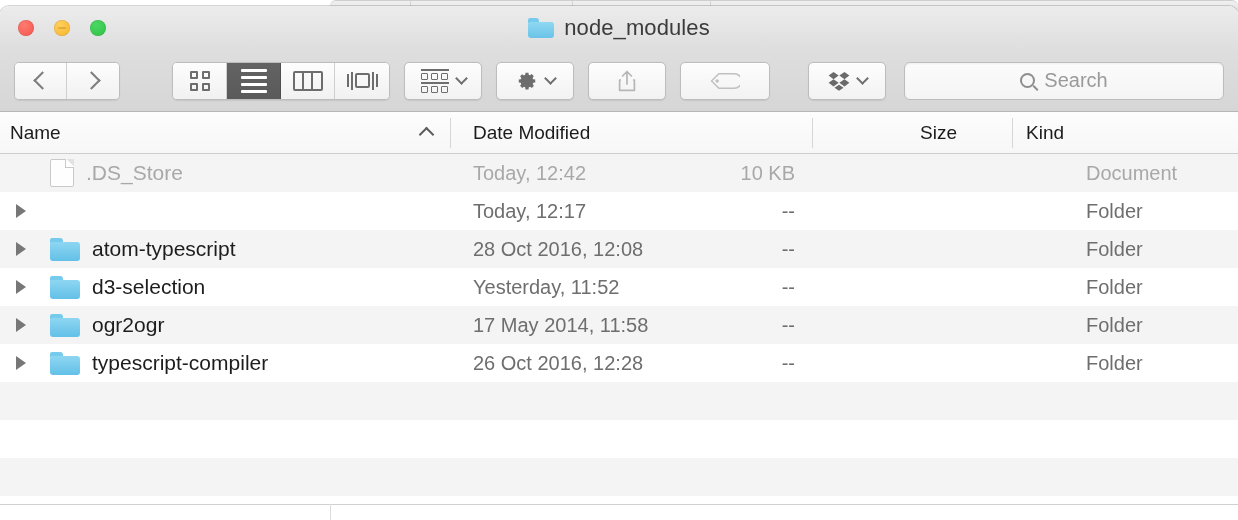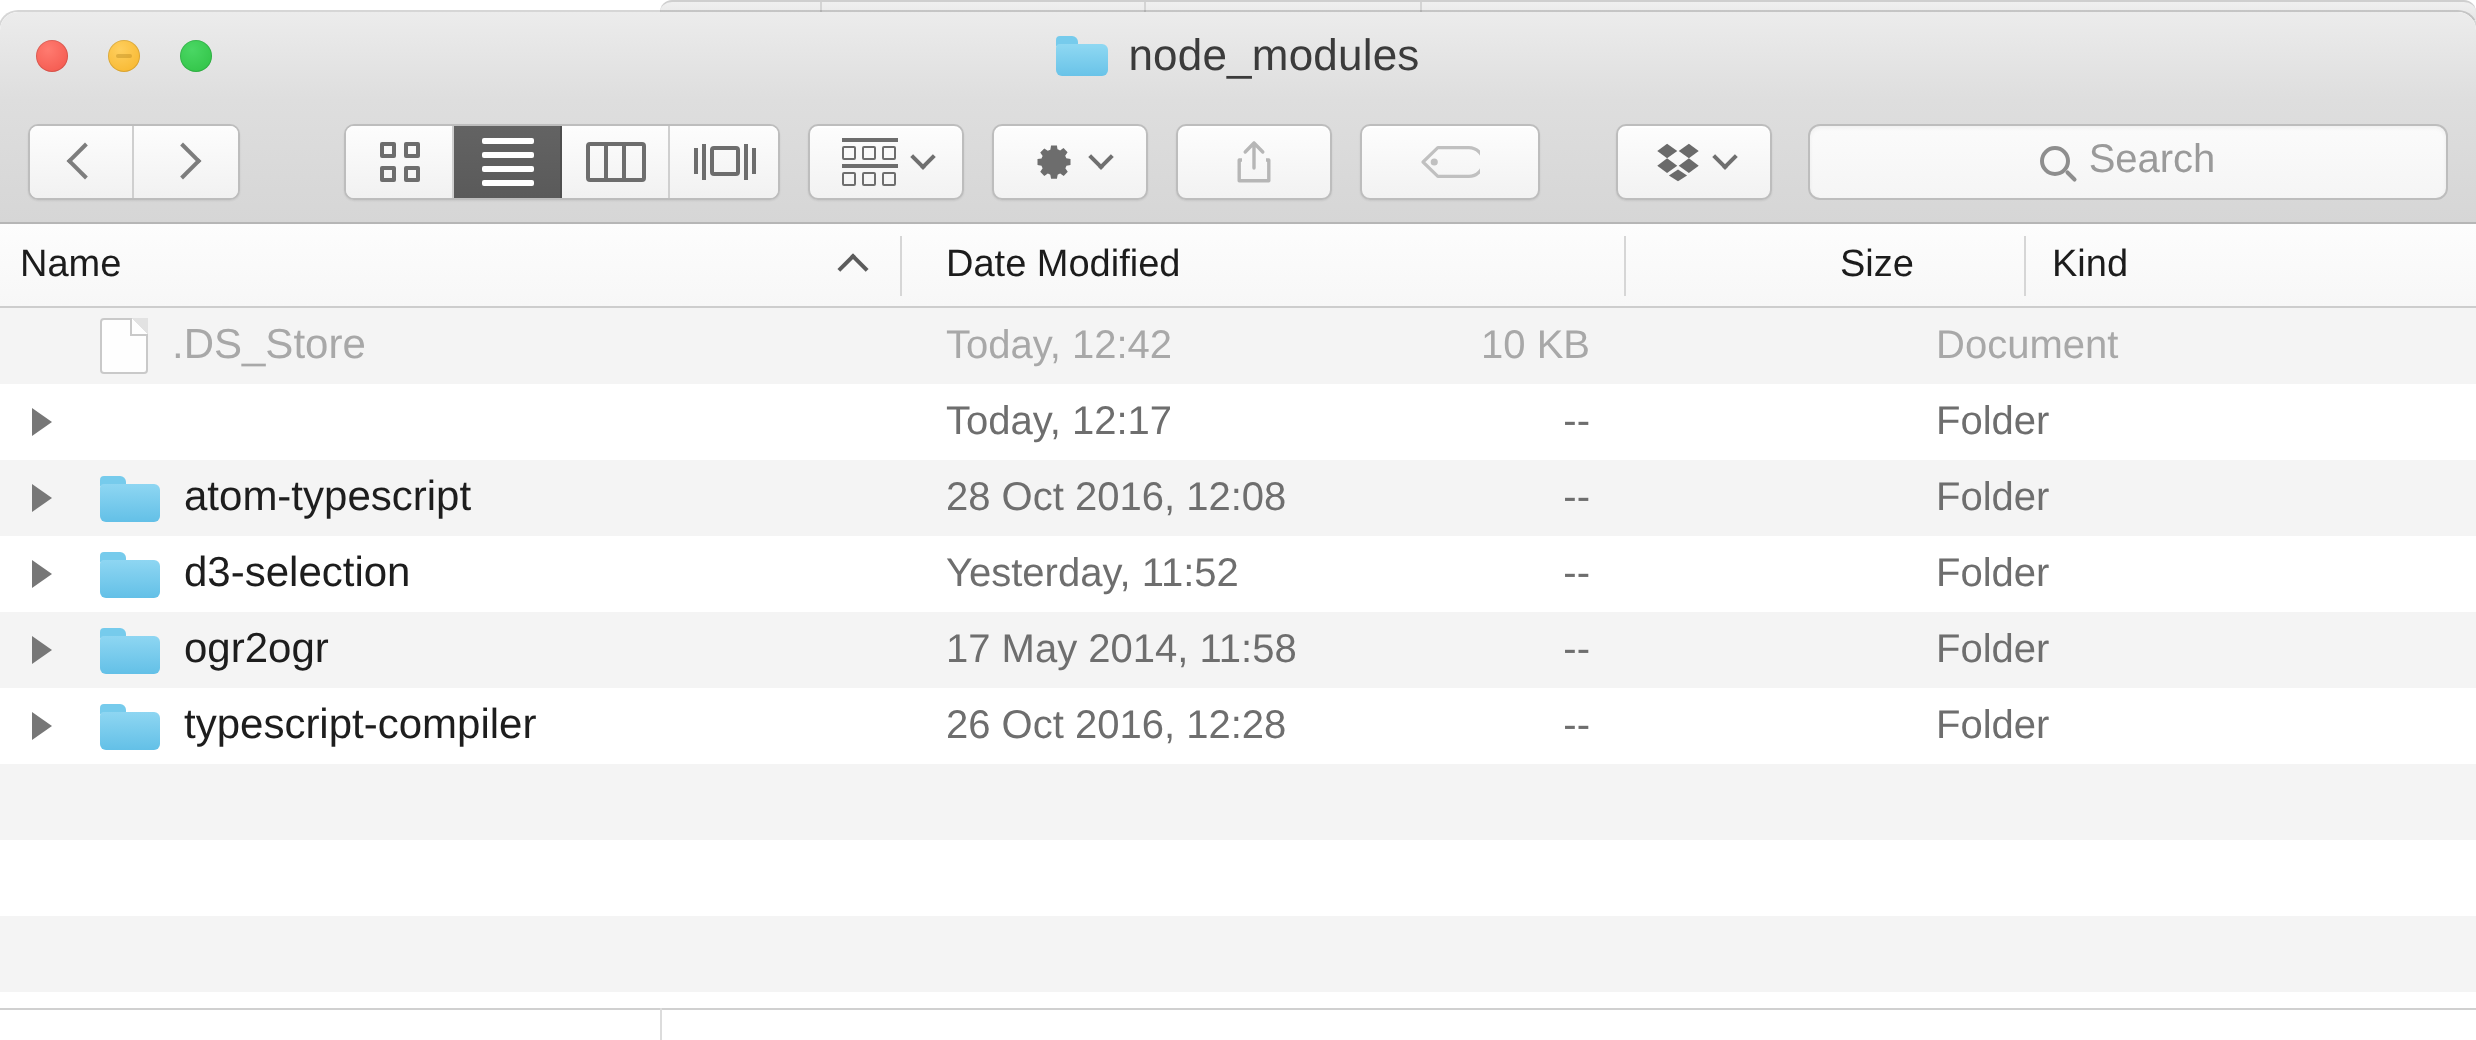--- a/index.html
+++ b/index.html
@@ -157,21 +157,21 @@
                     background: linear-gradient(#8ed6f2, #63c0e7); border-radius:2px 3px 3px 3px; }
   .r-doc { width: 24px; height: 28px; position: relative; flex:none; }
   .r-doc .page { position:absolute; inset:0; background:#fefefe; border:1px solid #c9c9c9; border-radius:2px; }
   .r-doc .fold { position:absolute; right:0; top:0; width:9px; height:9px;
                  background: linear-gradient(225deg,#e2e2e2 50%, #fefefe 50%); border-left:1px solid #c9c9c9;
                  border-bottom:1px solid #c9c9c9; }
   .nm { font-size: 21px; color: #1d1d1d; }
   .row.dim .nm, .row.dim .c-date, .row.dim .c-size, .row.dim .c-kind { color: #a8a8a8; }
   .c-date { position: absolute; left: 473px; font-size: 20px; color: #6e6e6e; }
   .c-size { position: absolute; right: 443px; font-size: 20px; color: #6e6e6e; text-align: right; }
-  .c-kind { position: absolute; left: 968px; font-size: 20px; color: #6e6e6e; text-align: right; }
+  .c-kind { position: absolute; left: 1086px; font-size: 20px; color: #6e6e6e; text-align: right; }
   .win-bottom-edge { position:absolute; left:0; bottom:0; width:1238px; height:1px; background:#c2c2c2; }
   .below-window {
     position: absolute; left: 0; bottom: 0; width: 1238px; height: 16px; background:#ffffff;
     border-top: 1px solid #d0d0d0;
   }
   .below-seam { position:absolute; bottom:0; width:1px; height:16px; background:#dcdcdc; }
 </style>
 </head>
 <body>
 

